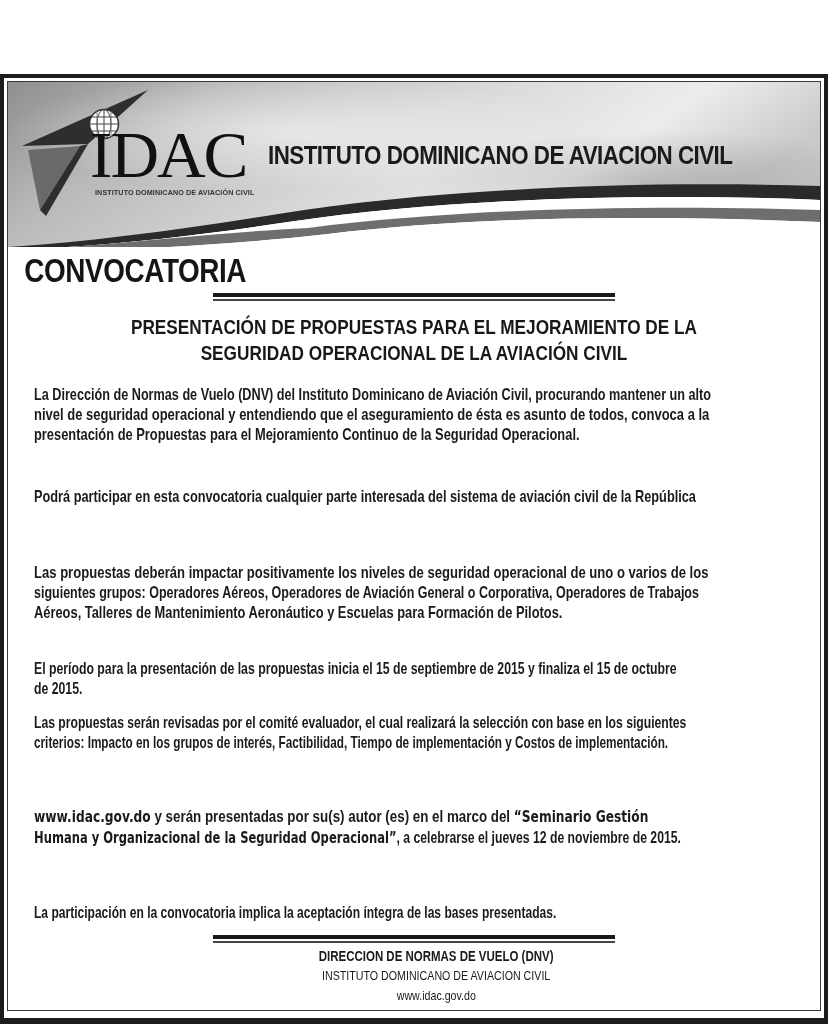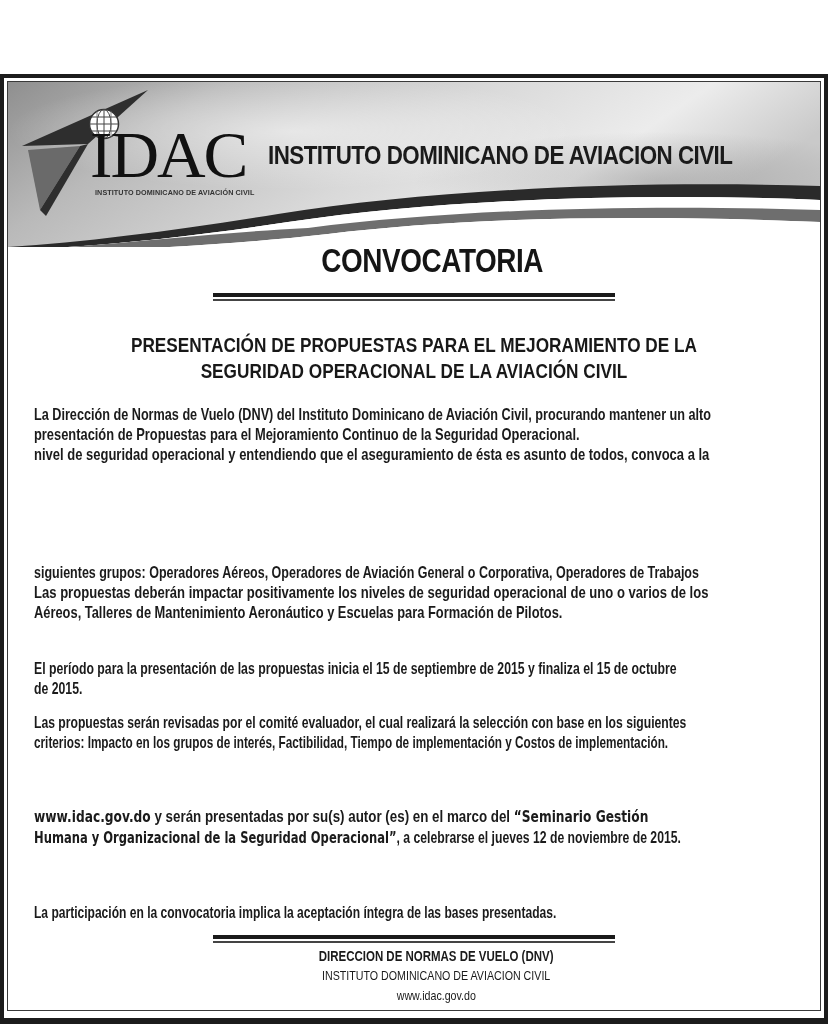--- a/index.html
+++ b/index.html
@@ -34,32 +34,32 @@
     font-size: 66px; line-height: 66px; color: #111; letter-spacing: -2px;
     transform: scaleX(1.02); transform-origin: left top;
   }
   .logo-sub {
     position: absolute; left: 95px; top: 188px;
     font-family: Liberation Sans, sans-serif; font-weight: bold;
     font-size: 7.2px; color: #333; letter-spacing: 0.1px; white-space: nowrap;
   }
 
   .title {
-    position: absolute; left: 0; width: 828px; top: 241px; text-align: center;
-    font-family: "Liberation Sans", sans-serif; font-weight: bold;
-    font-size: 34px; letter-spacing: -0.5px; color: #151515; padding-left: 37px;
+    position: absolute; left: 0; width: 828px; top: 251px; 
+    font-family: "Liberation Sans", sans-serif; font-weight: bold;
+    font-size: 34px; letter-spacing: -0.5px; color: #151515;
   }
   .title span { display: inline-block; transform: scaleX(0.82); }
 
   .rule-double { position: absolute; left: 213px; width: 402px; }
   .rule-double .thick { height: 4px; background: #1a1a1a; }
   .rule-double .thin { height: 2px; background: #444; margin-top: 2px; }
 
   .subtitle {
-    position: absolute; left: 0; width: 828px; top: 332px; text-align: center;
+    position: absolute; left: 0; width: 828px; top: 314px; text-align: center;
     font-family: "Liberation Sans", sans-serif; font-weight: bold;
     font-size: 20.5px; line-height: 26px; color: #181818;
   }
   .subtitle div { display: block; }
   .subtitle span { display: inline-block; transform: scaleX(0.84); white-space: nowrap; }
 
   .body-text {
     position: absolute; left: 34px; width: 760px;
     font-family: "Liberation Sans", sans-serif; font-weight: bold;
     font-size: 16.4px; line-height: 20px; color: #1b1b1b;
@@ -148,32 +148,33 @@
     <div class="thin"></div>
 </div>
 
 <div class="subtitle">
   <div><span>PRESENTACIÓN DE PROPUESTAS PARA EL MEJORAMIENTO DE LA</span></div>
   <div><span>SEGURIDAD OPERACIONAL DE LA AVIACIÓN CIVIL</span></div>
 </div>
 
 <div class="body-text" style="top:0">
 
-  <div class="para" style="top:404px">
+  <div class="para" style="top:384px">
     <span class="line"><span class="cond" style="transform:scaleX(0.772)">La Dirección de Normas de Vuelo (DNV) del Instituto Dominicano de Aviación Civil, procurando mantener un alto</span></span>
+    <span class="line"><span class="cond" style="transform:scaleX(0.793)">nivel de seguridad operacional y entendiendo que el aseguramiento de ésta es asunto de todos, convoca a la</span></span>
     <span class="line"><span class="cond" style="transform:scaleX(0.785)">presentación de Propuestas para el Mejoramiento Continuo de la Seguridad Operacional.</span></span>
-    <span class="line"><span class="cond" style="transform:scaleX(0.793)">nivel de seguridad operacional y entendiendo que el aseguramiento de ésta es asunto de todos, convoca a la</span></span>
   </div>
 
   <div class="para" style="top:486px">
+    <span class="line"><span class="cond" style="transform:scaleX(0.778)">Podrá  participar en esta convocatoria cualquier parte interesada del sistema de aviación civil de la República</span></span>
   </div>
 
   <div class="para" style="top:562px">
+    <span class="line"><span class="cond" style="transform:scaleX(0.797)">Las propuestas deberán impactar positivamente los niveles de seguridad operacional de uno o varios de los</span></span>
     <span class="line"><span class="cond" style="transform:scaleX(0.762)">siguientes grupos: Operadores Aéreos, Operadores de Aviación General o Corporativa, Operadores de Trabajos</span></span>
-    <span class="line"><span class="cond" style="transform:scaleX(0.797)">Las propuestas deberán impactar positivamente los niveles de seguridad operacional de uno o varios de los</span></span>
     <span class="line"><span class="cond" style="transform:scaleX(0.785)">Aéreos, Talleres de Mantenimiento Aeronáutico y Escuelas para Formación de Pilotos.</span></span>
   </div>
 
   <div class="para" style="top:658px">
     <span class="line"><span class="cond" style="transform:scaleX(0.748)">El período para la presentación de las propuestas inicia el 15 de septiembre de 2015 y finaliza el 15 de octubre</span></span>
     <span class="line"><span class="cond" style="transform:scaleX(0.748)">de 2015.</span></span>
   </div>
 
   <div class="para" style="top:712px">
     <span class="line"><span class="cond" style="transform:scaleX(0.742)">Las propuestas serán revisadas por el comité evaluador, el cual realizará la selección con base en los siguientes</span></span>

